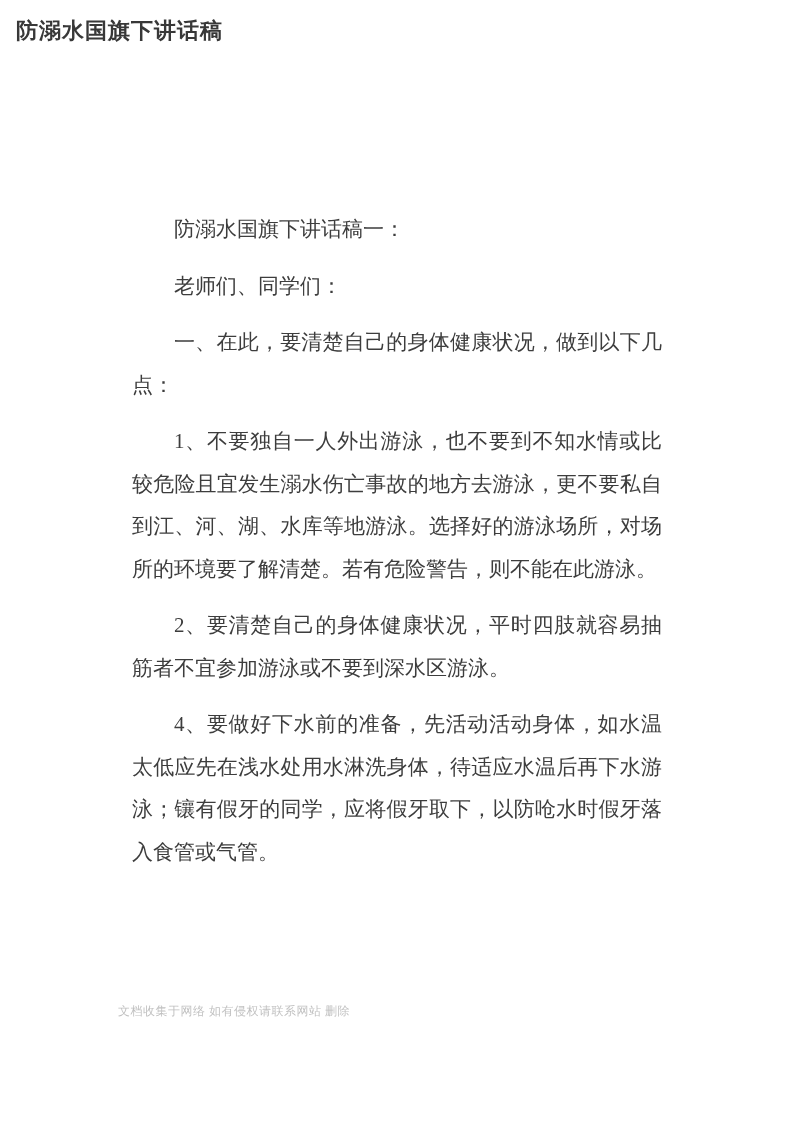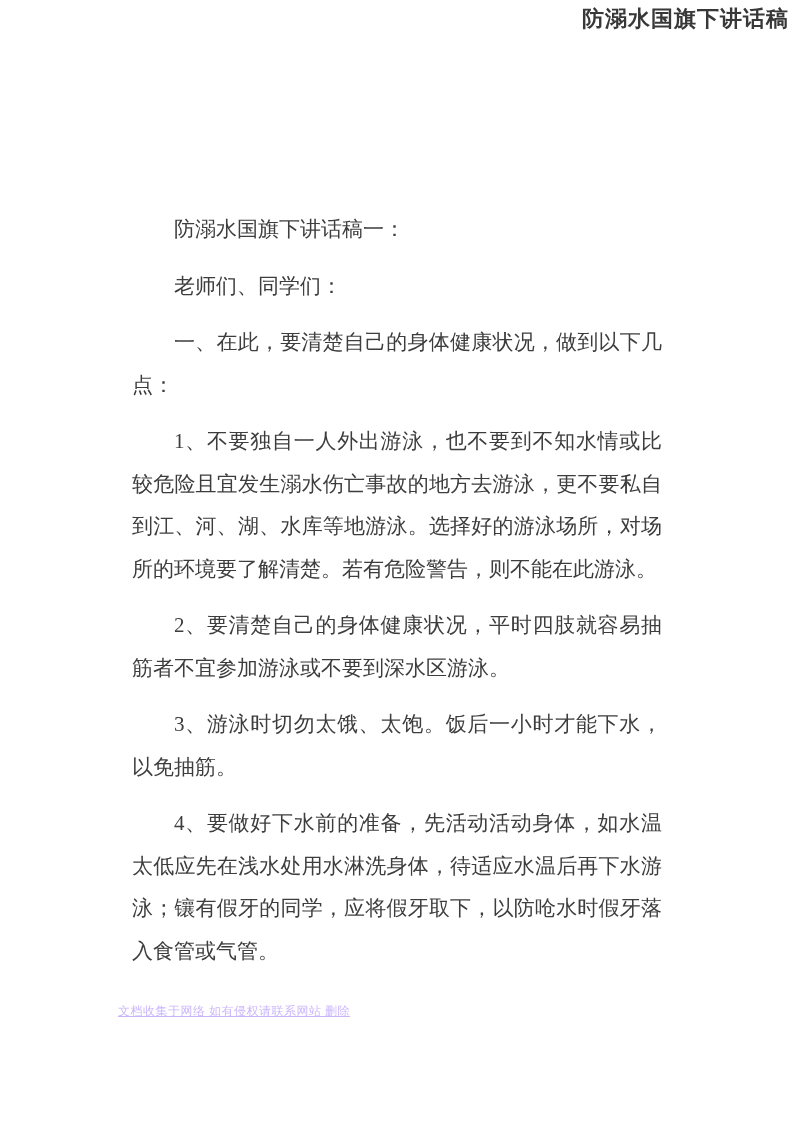--- a/index.html
+++ b/index.html
@@ -9,22 +9,22 @@
   }
   .page {
     position: relative;
     width: 793px;
     height: 1122px;
     background: #ffffff;
     overflow: hidden;
     font-family: "Liberation Serif", "DejaVu Serif", serif;
   }
   .doc-title {
-    margin: 4px;
-    text-align: right;
+    margin: 16px;
+    text-align: left;
     font-size: 22px;
     line-height: 30px;
     font-weight: bold;
     color: #383838;
     letter-spacing: 1px;
   }
   .doc-body {
     position: absolute;
     left: 118px;
     top: 194px;
@@ -39,38 +39,36 @@
     text-align-last: left;
     text-indent: 2em;
     word-break: break-all;
   }
   .watermark {
     position: absolute;
     left: 118px;
     top: 1002px;
     font-size: 12px;
     line-height: 18px;
-    color: #8b5cf6;
+    color: #737373;
     opacity: 0.45;
     filter: blur(0.6px);
     letter-spacing: 0.5px;
     white-space: nowrap;
-    text-decoration: underline;
   }
 </style>
 </head>
 <body>
 
 <div class="page">
   <h1 class="doc-title">防溺水国旗下讲话稿</h1>
 
   <div class="doc-body">
       <p>防溺水国旗下讲话稿一：</p>
       <p>老师们、同学们：</p>
       <p>一、在此，要清楚自己的身体健康状况，做到以下几点：</p>
       <p>1、不要独自一人外出游泳，也不要到不知水情或比较危险且宜发生溺水伤亡事故的地方去游泳，更不要私自到江、河、湖、水库等地游泳。选择好的游泳场所，对场所的环境要了解清楚。若有危险警告，则不能在此游泳。</p>
       <p>2、要清楚自己的身体健康状况，平时四肢就容易抽筋者不宜参加游泳或不要到深水区游泳。</p>
-      <p>3、游泳时切勿太饿、太饱。饭后一小时才能下水，以免抽筋。</p>
       <p>4、要做好下水前的准备，先活动活动身体，如水温太低应先在浅水处用水淋洗身体，待适应水温后再下水游泳；镶有假牙的同学，应将假牙取下，以防呛水时假牙落入食管或气管。</p>
     </div>
 
   <div class="watermark">文档收集于网络 如有侵权请联系网站 删除</div>
 </div>
 
 </body></html>

